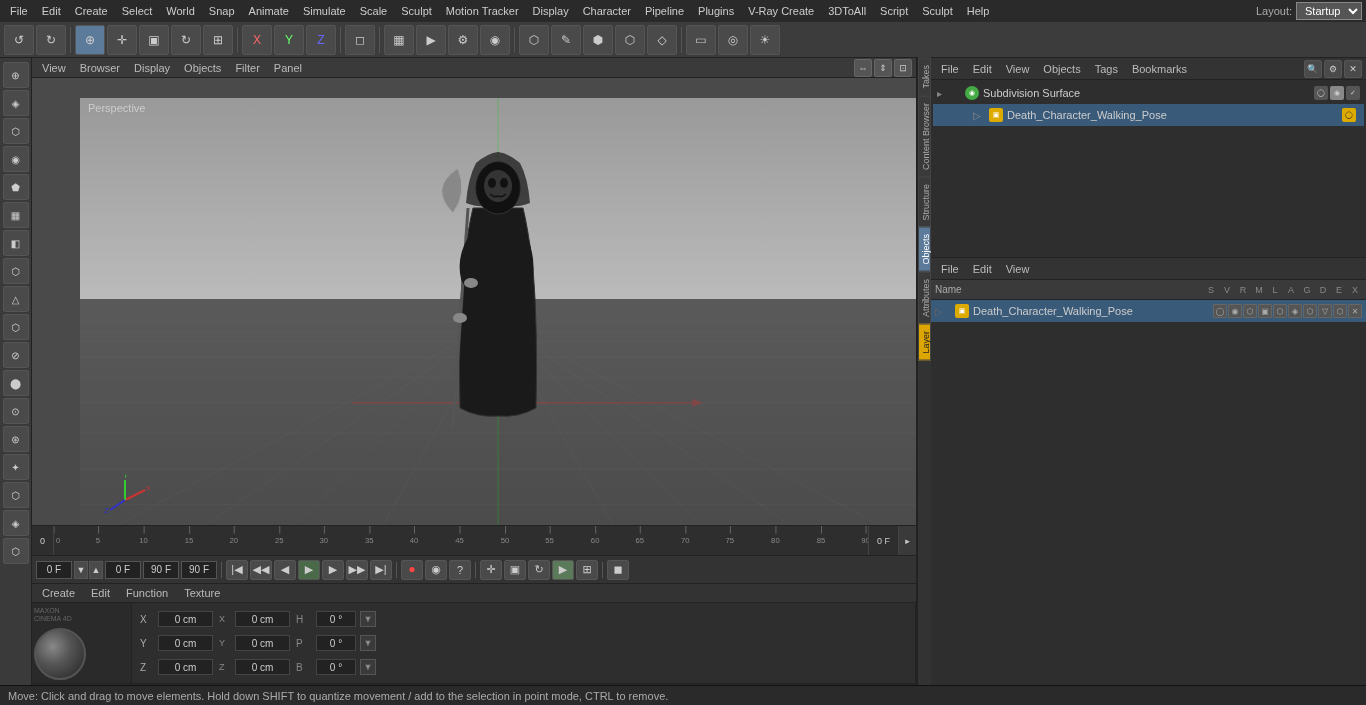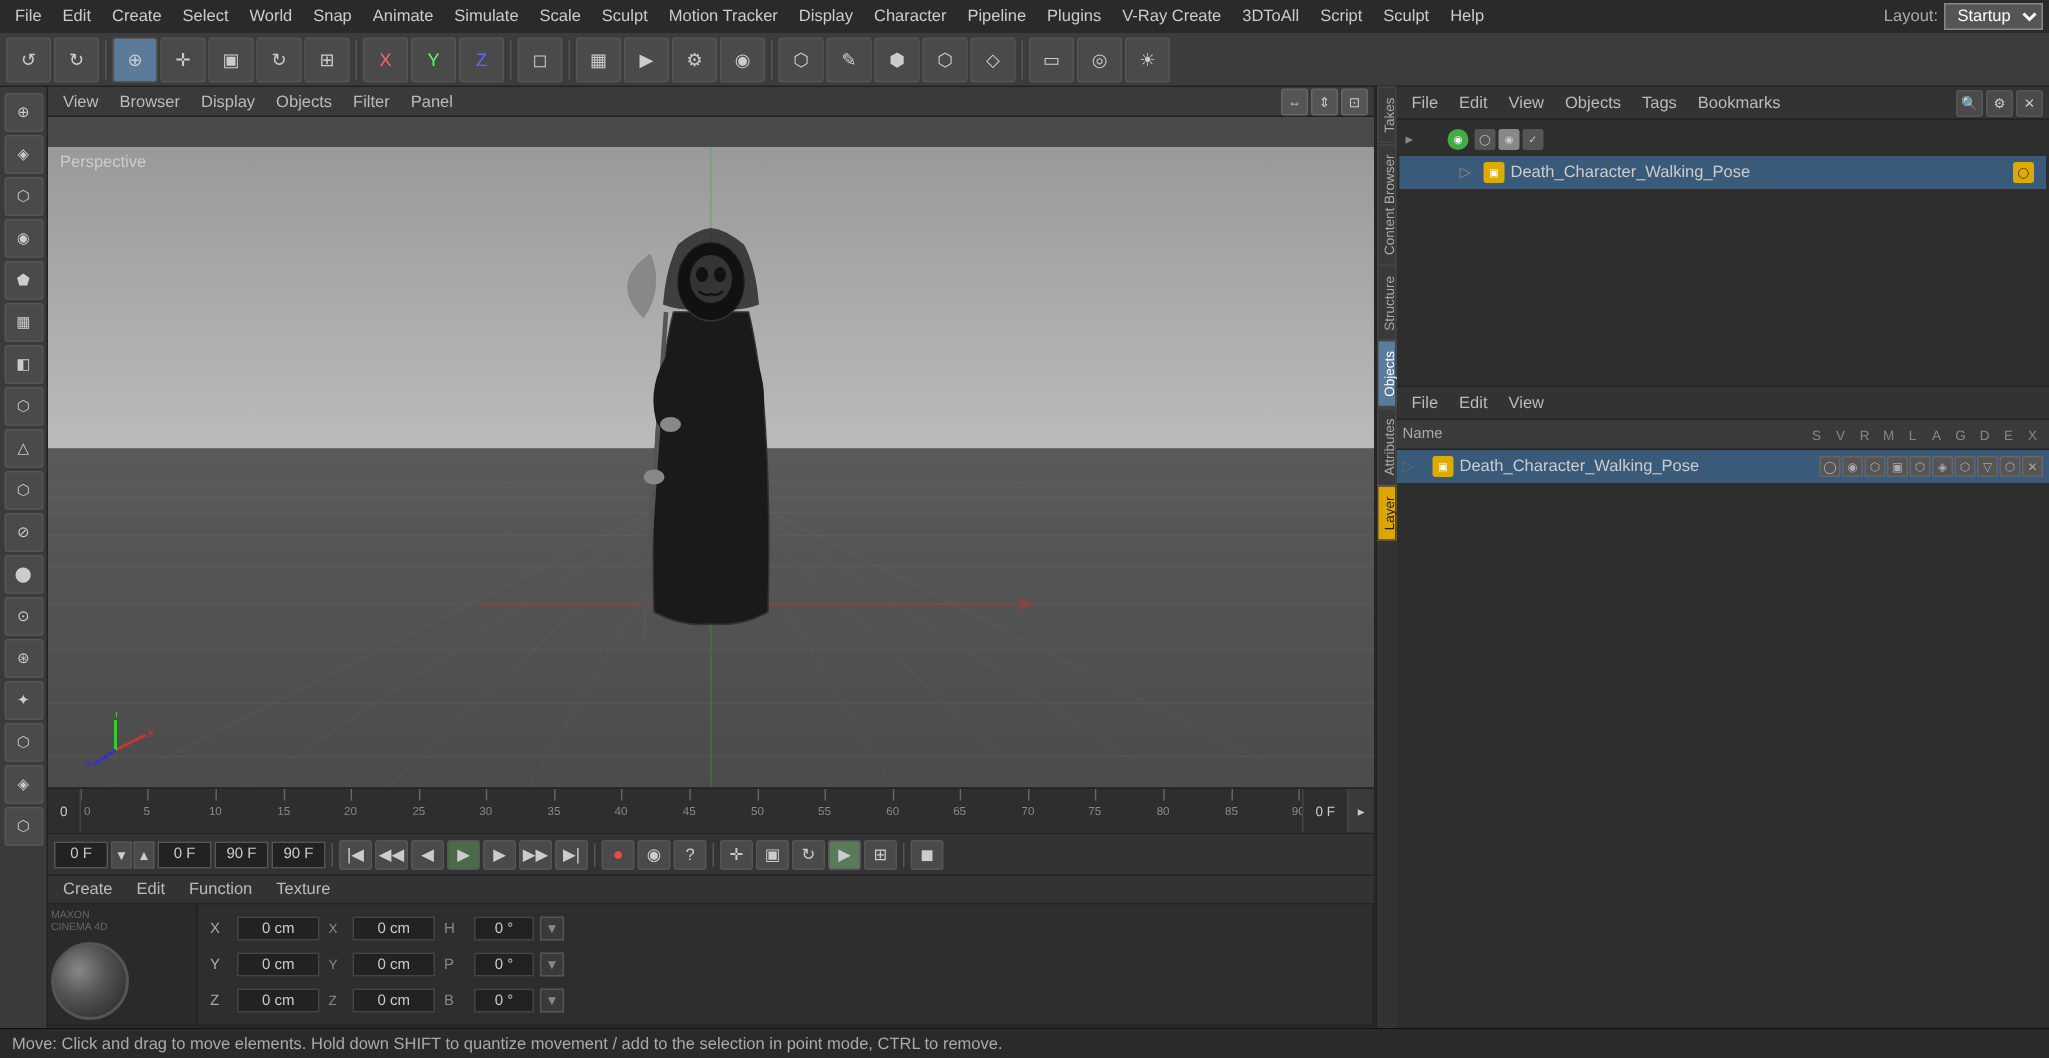--- a/index.html
+++ b/index.html
@@ -86,21 +86,21 @@
     #attr-columns { display: flex; background: #3a3a3a; height: 20px; align-items: center; padding: 0 4px; border-bottom: 1px solid #222; }
     #attr-list { flex: 1; overflow-y: auto; }
     .attr-item { display: flex; align-items: center; padding: 2px 4px; height: 22px; }
     .attr-item.selected { background: #3a5a7a; }
     .attr-name { flex: 1; color: #ccc; font-size: 11px; }
 
     
     #status-bar { height: 22px; background: #2a2a2a; border-top: 1px solid #222; display: flex; align-items: center; padding: 0 8px; font-size: 11px; color: #aaa; position: absolute; bottom: 0; left: 0; right: 0; }
 
     
-    #viewport-inner { position: absolute; inset: 0; top: 20px; }
+    #viewport-inner { position: absolute; inset: 0; top: 20px; margin-left: 48px; }
 
     
     #tl-container { flex: 1; position: relative; overflow: hidden; }
 
     #bottom-area { display: flex; flex-direction: column; }
 
     
     #sky { position: absolute; top: 0; left: 0; right: 0; height: 45%; background: linear-gradient(to bottom, #999 0%, #bbb 100%); }
     #ground { position: absolute; bottom: 0; left: 0; right: 0; height: 55%; background: linear-gradient(to bottom, #5a5a5a 0%, #4a4a4a 100%); }
   </style>
@@ -474,20 +474,21 @@
             <div class="obj-tool-btn">✕</div>
           </div>
         </div>
 
         <div id="objects-list" style="flex:1; overflow-y:auto; padding:2px;">
 
           <div class="obj-item" style="display:flex; align-items:center; padding:2px 4px; gap:4px; height:22px;">
             <div class="obj-expand" style="width:12px; color:#888; font-size:10px;">▸</div>
             <div style="width:8px;"></div>
             <div style="width:14px; height:14px; border-radius:50%; background:#44aa44; display:flex; align-items:center; justify-content:center; font-size:7px; color:#fff;">◉</div>
+            <span class="obj-name" style="flex:1; color:#ccc; font-size:11px;">Subdivision Surface</span>
             <div style="display:flex; gap:2px;">
               <div style="width:14px; height:14px; background:#555; border-radius:2px; display:flex; align-items:center; justify-content:center; font-size:7px; color:#ccc; cursor:pointer;">◯</div>
               <div style="width:14px; height:14px; background:#888; border-radius:2px; display:flex; align-items:center; justify-content:center; font-size:7px; color:#ccc; cursor:pointer;">◉</div>
               <div style="width:14px; height:14px; background:#555; border-radius:2px; display:flex; align-items:center; justify-content:center; font-size:7px; color:#ccc; cursor:pointer;">✓</div>
             </div>
           </div>
 
           <div class="obj-item" style="display:flex; align-items:center; padding:2px 4px; gap:4px; height:22px; background:#3a5a7a;">
             <div style="width:12px;"></div>
             <div style="width:16px;"></div>

